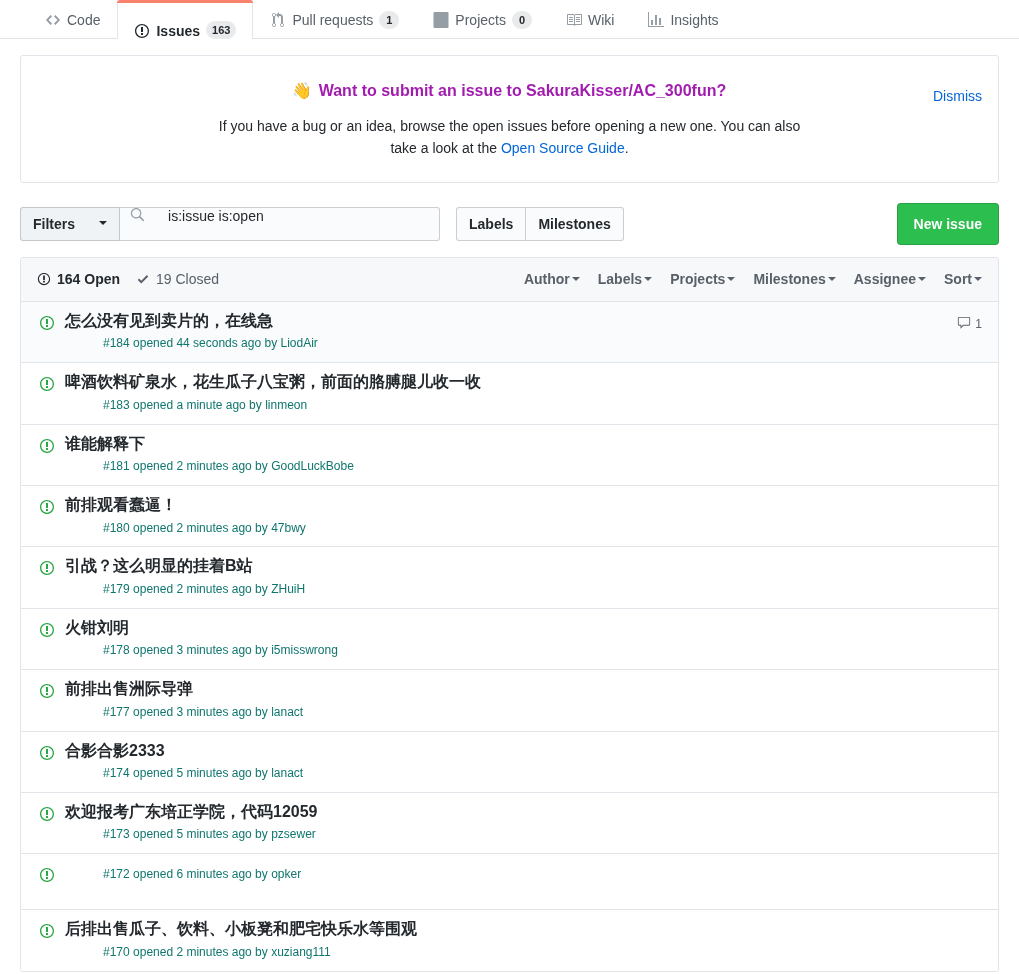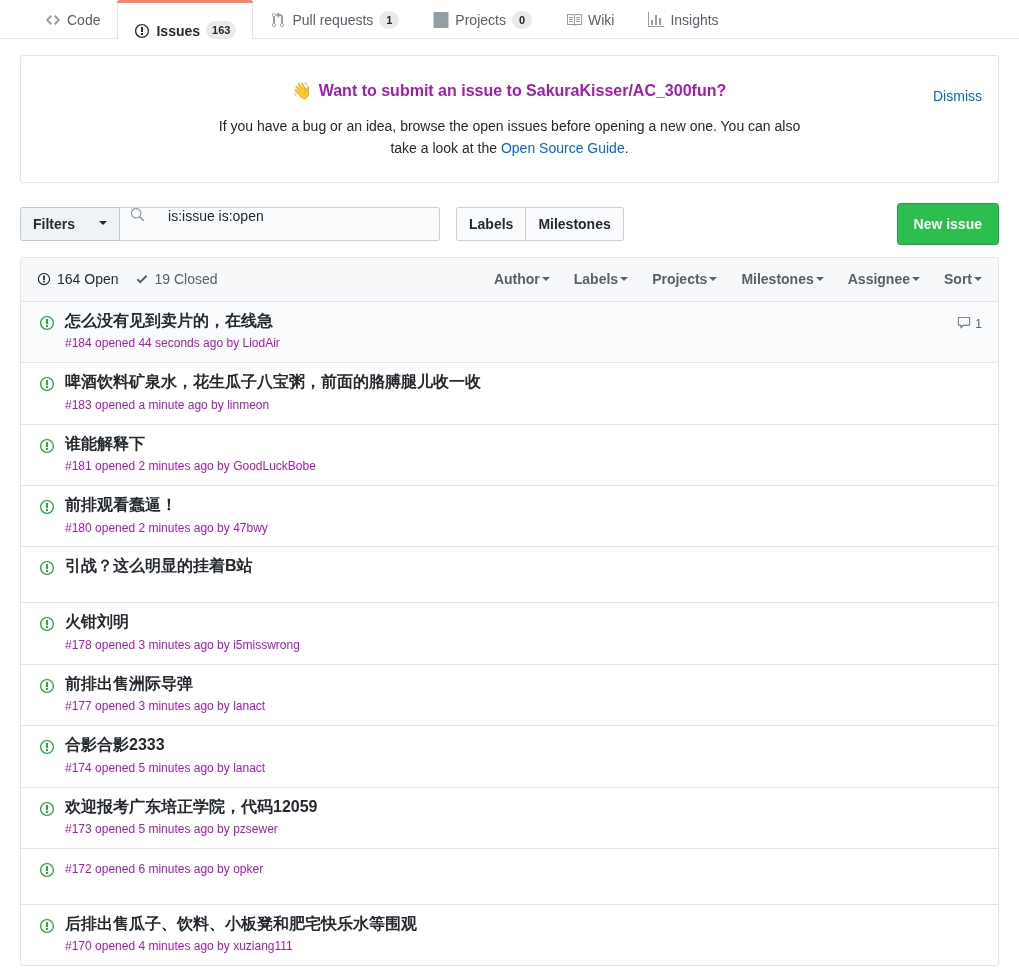--- a/index.html
+++ b/index.html
@@ -191,23 +191,23 @@
     font-size: 14px;
   }
   .state-link {
     display: inline-flex;
     align-items: center;
     gap: 6px;
     margin-right: 16px;
     cursor: pointer;
     color: #586069;
   }
-  .state-link.active { color: #24292e; font-weight: 400; align-items: center; }
+  .state-link.active { color: #24292e; font-weight: 700; align-items: center; }
   .state-link .s-ico { display: inline-flex; }
-  .hdr-filters { margin-left: auto; display: flex; align-items: center; gap: 24px; text-align: center; }
+  .hdr-filters { margin-left: auto; display: flex; align-items: center; gap: 18px; text-align: center; }
   .hdr-filter {
     display: inline-flex;
     align-items: center;
     color: #586069;
     font-size: 14px;
     font-weight: 600;
     cursor: pointer;
     white-space: nowrap;
   }
 
@@ -235,22 +235,23 @@
     font-weight: 600;
     color: #24292e;
     line-height: 1.35;
     cursor: pointer;
     text-decoration: none;
     display: block;
   }
   .issue-meta {
     margin-top: 4px;
     font-size: 12px;
-    color: #a21caf;
+    color: #0f766e;
     line-height: 1.4;
+    margin-left: 38px;
   }
   .issue-comments {
     flex: 0 0 auto;
     display: flex;
     align-items: center;
     gap: 4px;
     color: #586069;
     font-size: 12px;
     padding-top: 6px;
     min-width: 34px;
@@ -490,20 +491,21 @@
   </div>
 
   <div class="issue-row">
     <span class="issue-ico">
       <svg width="16" height="16" viewBox="0 0 14 16" fill="currentColor" aria-hidden="true">
               <path d="M7 2.3c3.14 0 5.7 2.56 5.7 5.7s-2.56 5.7-5.7 5.7A5.71 5.71 0 0 1 1.3 8c0-3.14 2.56-5.7 5.7-5.7zM7 1C3.14 1 0 4.14 0 8s3.14 7 7 7 7-3.14 7-7-3.14-7-7-7zm1 3H6v5h2V4zm0 6H6v2h2v-2z"></path>
             </svg>
     </span>
     <div class="issue-main">
       <a class="issue-title">引战？这么明显的挂着B站</a>
+      <div class="issue-meta">#179 opened 2 minutes ago by ZHuiH</div>
     </div>
     <span class="issue-comments empty">
       <span>
         <svg width="14" height="14" viewBox="0 0 16 16" fill="currentColor" aria-hidden="true">
                 <path d="M14 1H2c-.55 0-1 .45-1 1v8c0 .55.45 1 1 1h2v3.5L7.5 11H14c.55 0 1-.45 1-1V2c0-.55-.45-1-1-1zm0 9H7l-2 2v-2H2V2h12v8z"></path>
               </svg>
       </span>
       <span></span>
     </span>
   </div>
@@ -608,21 +610,21 @@
   </div>
 
   <div class="issue-row">
     <span class="issue-ico">
       <svg width="16" height="16" viewBox="0 0 14 16" fill="currentColor" aria-hidden="true">
               <path d="M7 2.3c3.14 0 5.7 2.56 5.7 5.7s-2.56 5.7-5.7 5.7A5.71 5.71 0 0 1 1.3 8c0-3.14 2.56-5.7 5.7-5.7zM7 1C3.14 1 0 4.14 0 8s3.14 7 7 7 7-3.14 7-7-3.14-7-7-7zm1 3H6v5h2V4zm0 6H6v2h2v-2z"></path>
             </svg>
     </span>
     <div class="issue-main">
       <a class="issue-title">后排出售瓜子、饮料、小板凳和肥宅快乐水等围观</a>
-      <div class="issue-meta">#170 opened 4 minutes ago by xuziang111</div>
+      <div class="issue-meta">#170 opened 2 minutes ago by xuziang111</div>
     </div>
     <span class="issue-comments empty">
       <span>
         <svg width="14" height="14" viewBox="0 0 16 16" fill="currentColor" aria-hidden="true">
                 <path d="M14 1H2c-.55 0-1 .45-1 1v8c0 .55.45 1 1 1h2v3.5L7.5 11H14c.55 0 1-.45 1-1V2c0-.55-.45-1-1-1zm0 9H7l-2 2v-2H2V2h12v8z"></path>
               </svg>
       </span>
       <span></span>
     </span>
   </div>

